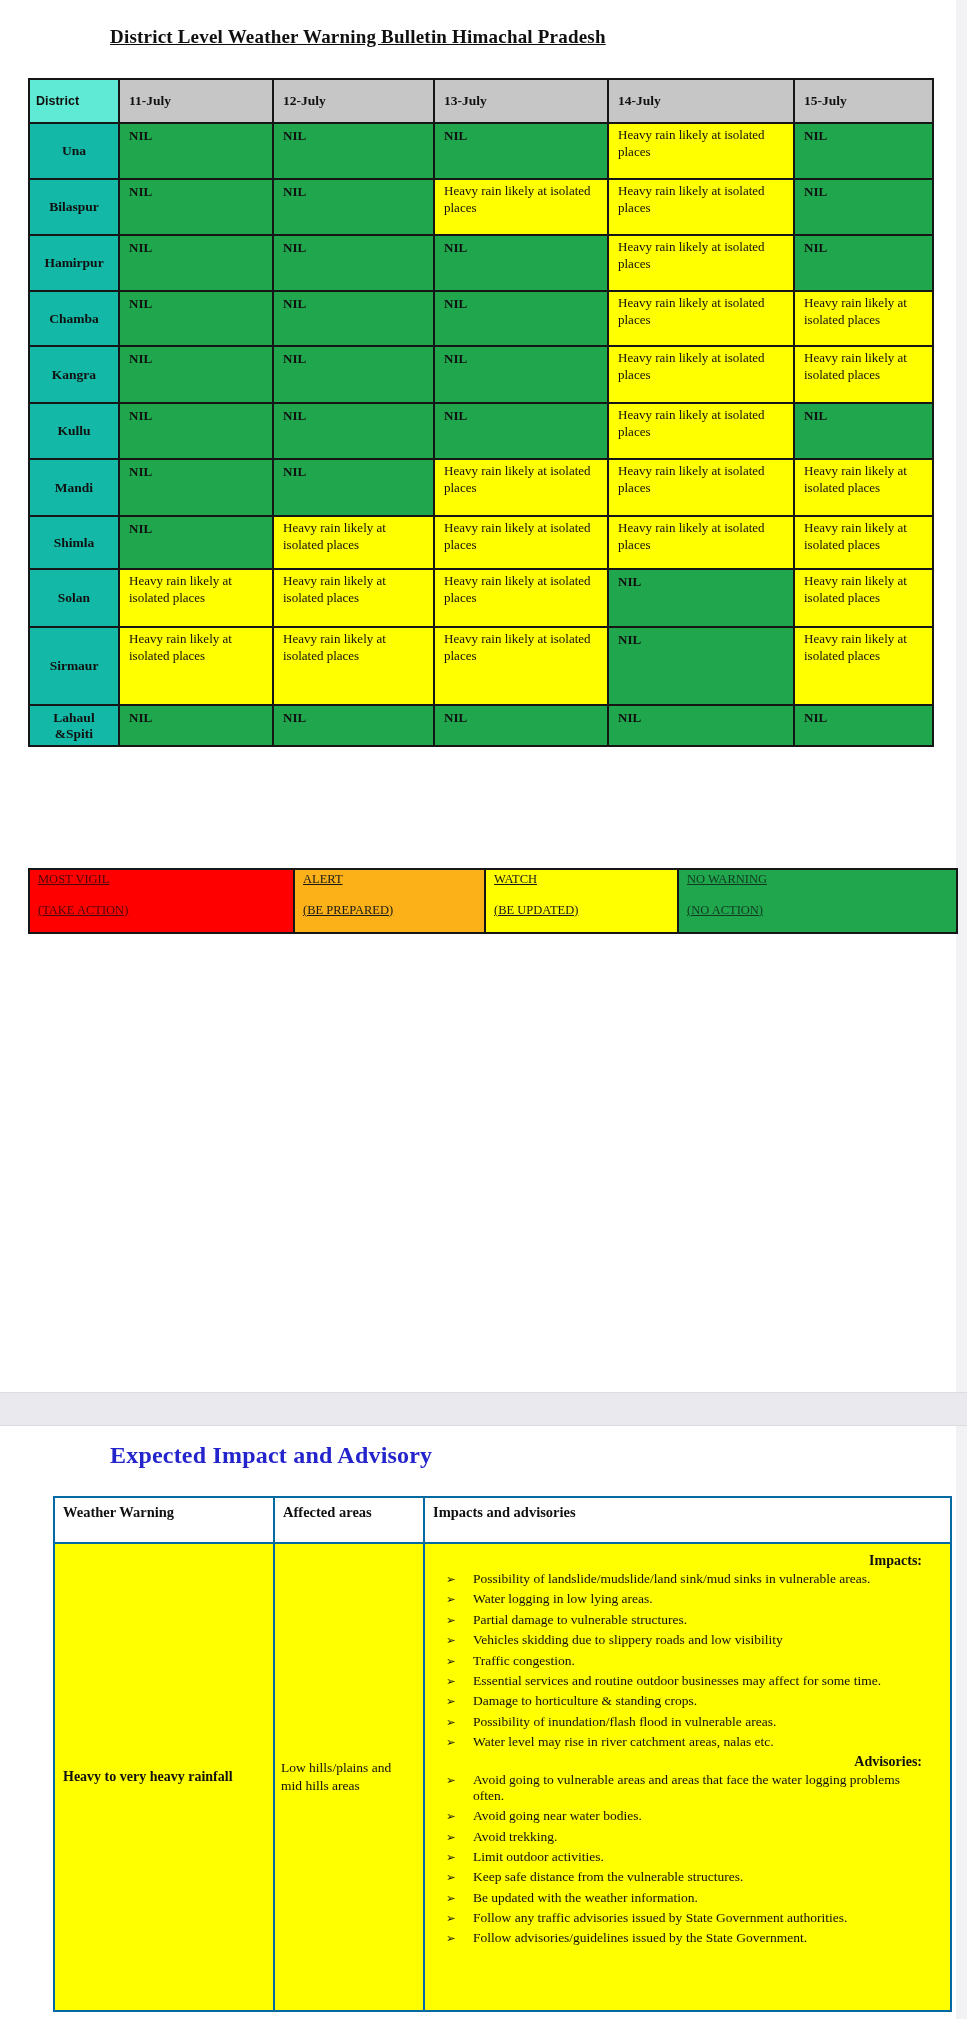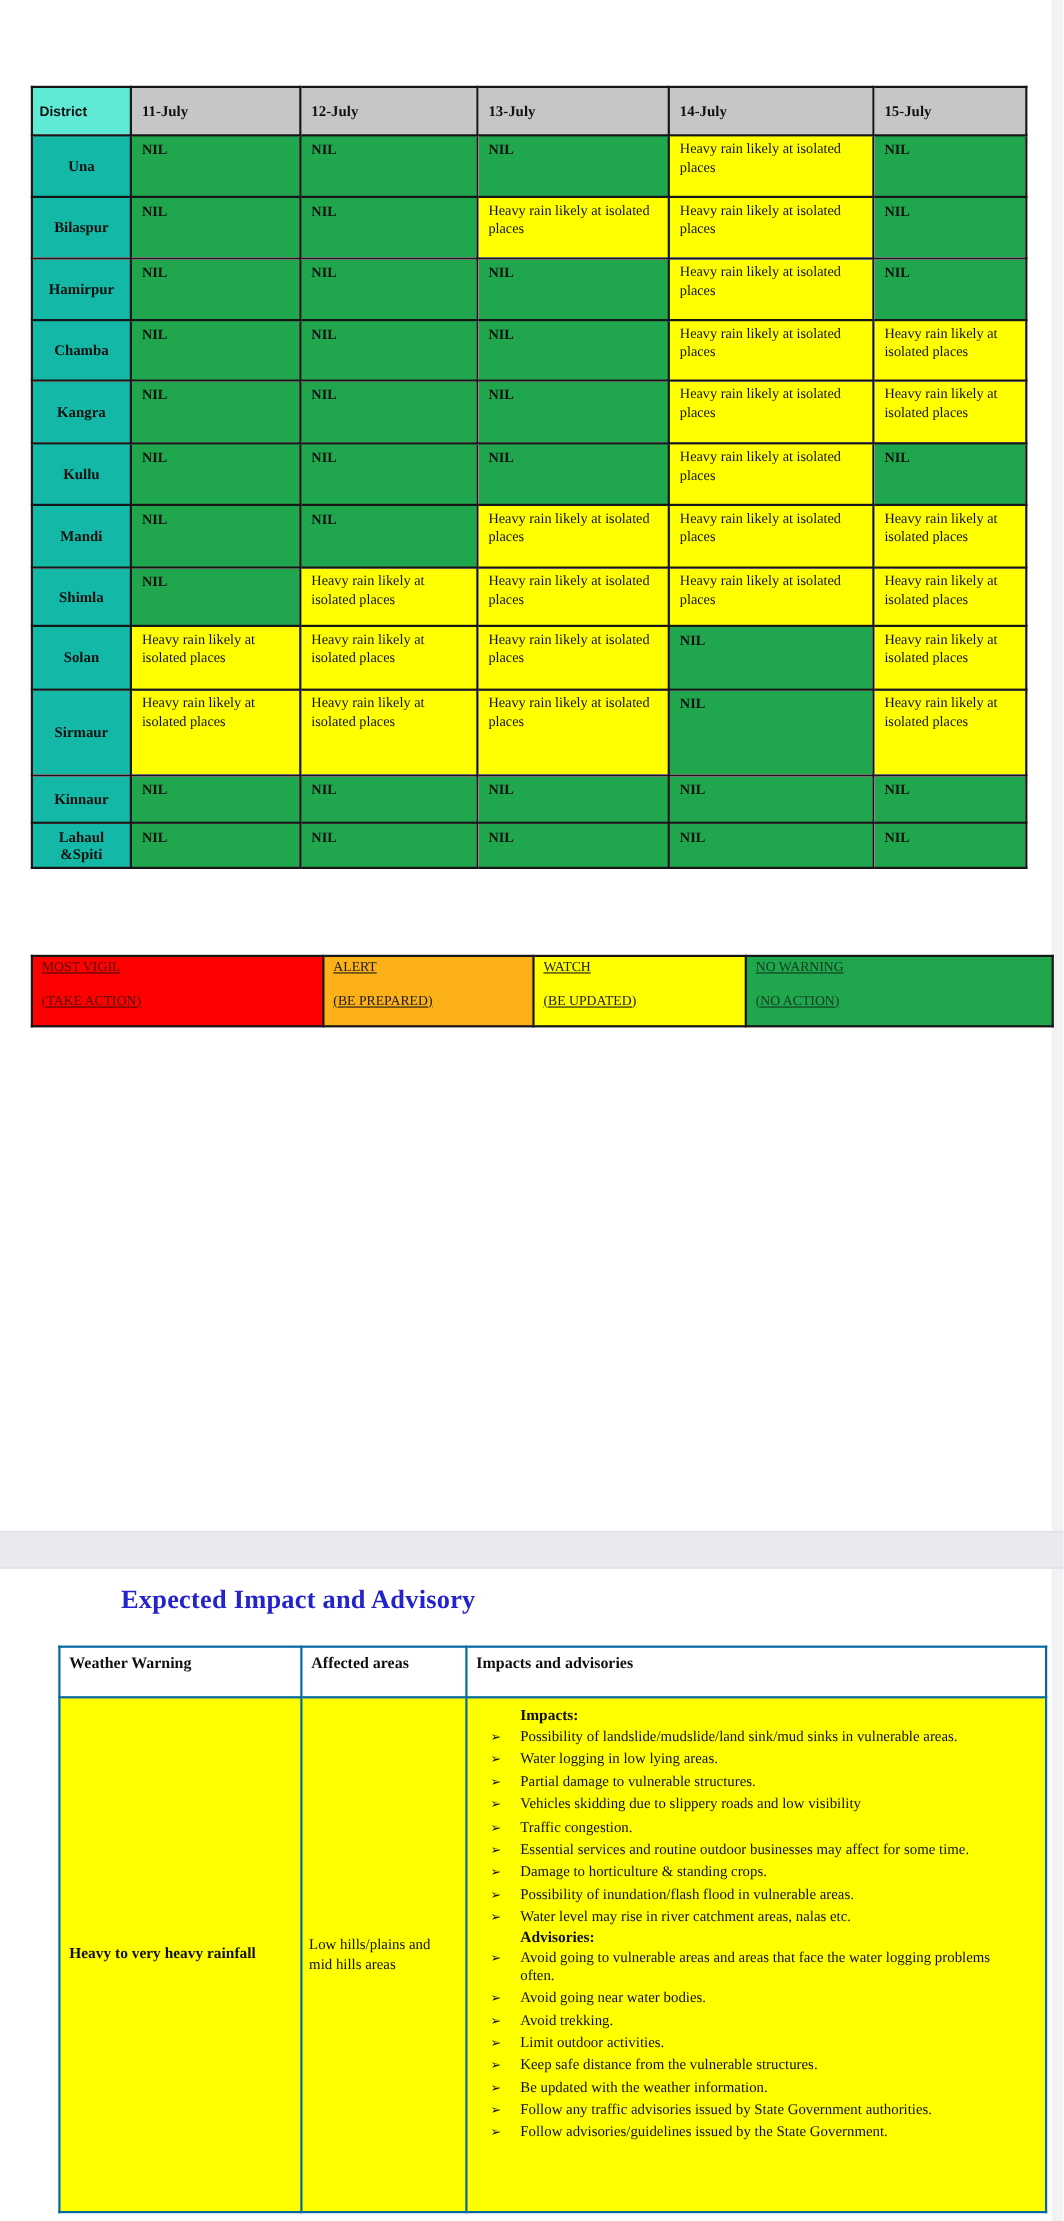--- a/index.html
+++ b/index.html
@@ -43,32 +43,33 @@
   table.impact { position:absolute; left:53px; top:1496px; width:897px;
     border-collapse:collapse; table-layout:fixed; }
   .impact th, .impact td { border:2px solid #0369a1; }
   .impact th { background:#ffffff; font-size:14.5px; font-weight:bold; text-align:left;
     vertical-align:top; padding:6px 8px; height:32px; }
   .impact td { background:#ffff00; }
   .impact td.ww { font-weight:bold; font-size:14px; vertical-align:middle; padding:4px 4px 4px 8px; }
   .impact td.aa { font-size:13.5px; vertical-align:middle; padding:4px 6px;margin-top:28px; }
   .impact td.aa span { display:inline-block; max-width:122px; line-height:1.35; }
   .impact td.ia { vertical-align:top; padding:9px 28px 8px 0; }
-  .list-head { font-weight:bold; font-size:14px; margin-left:48px; margin-bottom:2px; }
+  .list-head { font-weight:bold; font-size:14px; margin-left:48px; margin-bottom:2px;text-align:right; }
   .li { display:flex; font-size:13.5px; line-height:1.14; margin-bottom:5px; }
   .li .arrow { flex:none; width:27px; margin-left:21px; font-size:11.5px; padding-top:2px;
     font-family:"DejaVu Sans", sans-serif; }
   .li .txt { flex:1; max-width:432px; }
 </style>
 </head>
 <body>
 
 <div class="canvas">
   <div class="right-strip"></div>
 
+  <div class="doc-title">District Level Weather Warning Bulletin Himachal Pradesh</div>
 
   <table class="wt">
     <colgroup>
       <col style="width:90px">
         <col style="width:154px">
         <col style="width:161px">
       <col style="width:174px">
         <col style="width:186px">
         <col style="width:139px">
     </colgroup>
@@ -155,28 +156,20 @@
           <td class="nil">NIL</td>
           <td class="warn">Heavy rain likely at isolated places</td>
         </tr>
         <tr style="height: 78px;">
           <td class="district">Sirmaur</td>
           <td class="warn">Heavy rain likely at isolated places</td>
           <td class="warn">Heavy rain likely at isolated places</td>
           <td class="warn">Heavy rain likely at isolated places</td>
           <td class="nil">NIL</td>
           <td class="warn">Heavy rain likely at isolated places</td>
-        </tr>
-        <tr style="height: 43px;">
-          <td class="district">Kinnaur</td>
-          <td class="nil">NIL</td>
-          <td class="nil">NIL</td>
-          <td class="nil">NIL</td>
-          <td class="nil">NIL</td>
-          <td class="nil">NIL</td>
         </tr>
         <tr style="height: 41px;">
           <td class="district">Lahaul &amp;Spiti</td>
           <td class="nil">NIL</td>
           <td class="nil">NIL</td>
           <td class="nil">NIL</td>
           <td class="nil">NIL</td>
           <td class="nil">NIL</td>
         </tr>
       </tbody>

